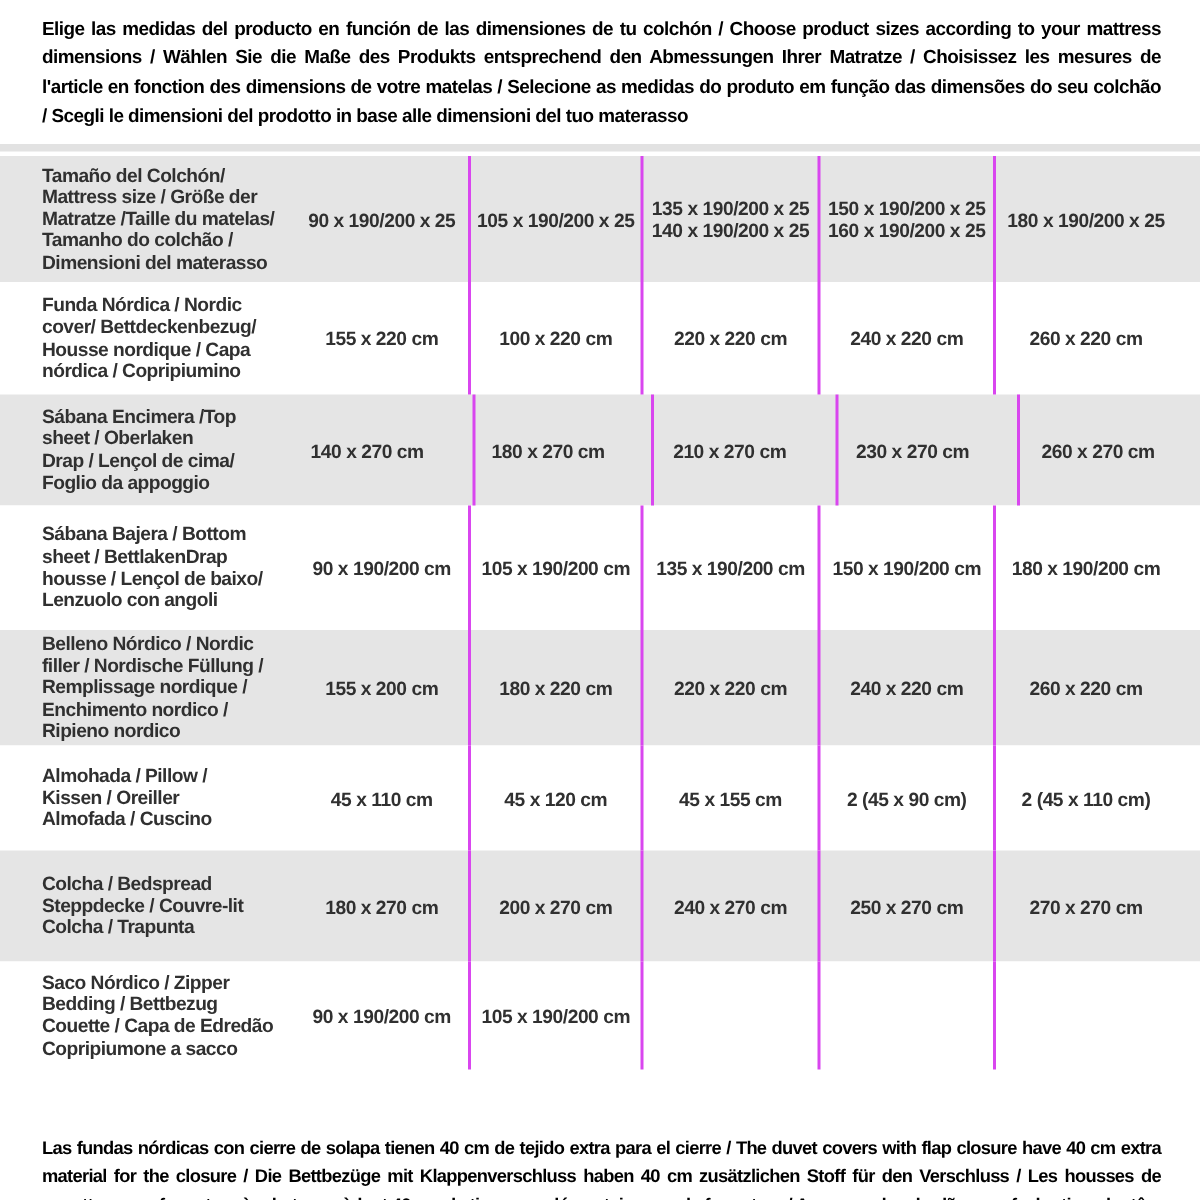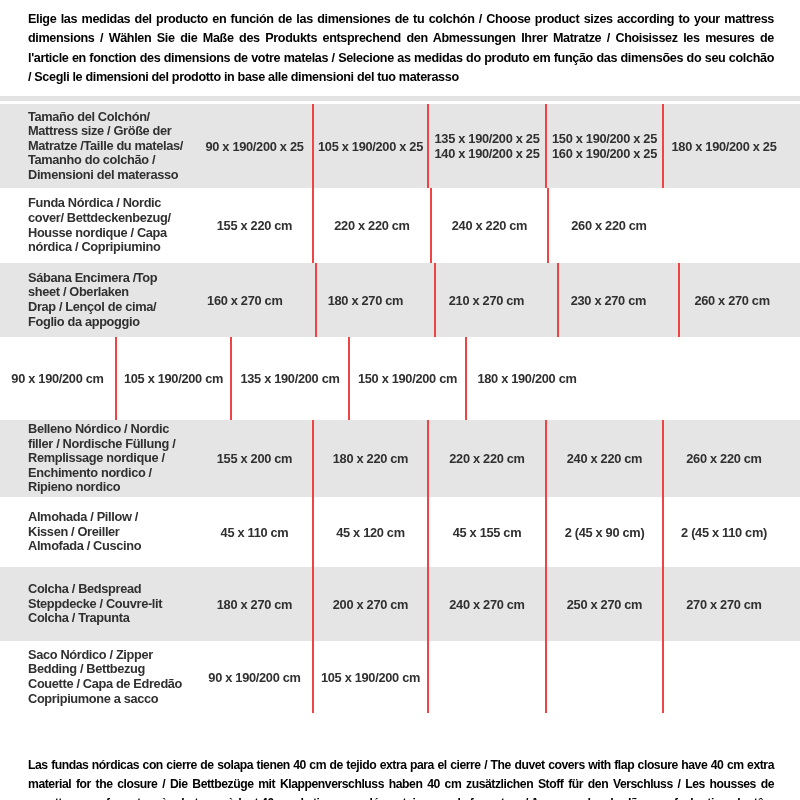--- a/index.html
+++ b/index.html
@@ -67,21 +67,21 @@
     text-align: center;
     font-size: 12.8px;
     line-height: 15px;
     letter-spacing: -0.3px;
   }
   .cell.c1 { width: 115px; }
   .cell.c2 { width: 115px; }
   .cell.c3 { width: 118px; }
   .cell.c4 { width: 117px; }
   .cell.c5 { width: 138px; padding-right: 16px; }
-  .cell.divided { border-left: 2px solid #ef4444; }
+  .cell.divided { border-left: 2px solid #d946ef; }
 </style>
 </head>
 <body>
 
 <div id="header-para" class="para">Elige las medidas del producto en función de las dimensiones de tu colchón / Choose product sizes according to your mattress dimensions / Wählen Sie die Maße des Produkts entsprechend den Abmessungen Ihrer Matratze / Choisissez les mesures de l'article en fonction des dimensions de votre matelas / Selecione as medidas do produto em função das dimensões do seu colchão / Scegli le dimensioni del prodotto in base alle dimensioni del tuo materasso</div>
 
 <div id="table-top-border"></div>
 
 <div id="size-table">
     <div class="row gray" style="height: 84px;">
@@ -97,36 +97,41 @@
       <div class="cell value c4 divided">150 x 190/200 x 25
 160 x 190/200 x 25</div>
       <div class="cell value c5 divided">180 x 190/200 x 25</div>
     </div>
     <div class="row white" style="height: 75px;">
       <div class="cell label">Funda Nórdica /  Nordic
 cover/ Bettdeckenbezug/
 Housse nordique  / Capa
 nórdica / Copripiumino</div>
       <div class="cell value c1">155 x 220 cm</div>
+      <div class="cell value c2 divided">100 x 220 cm</div>
       <div class="cell value c3 divided">220 x 220 cm</div>
       <div class="cell value c4 divided">240 x 220 cm</div>
       <div class="cell value c5 divided">260 x 220 cm</div>
     </div>
     <div class="row gray" style="height: 74px; gap: 20px;">
       <div class="cell label">Sábana Encimera /Top
 sheet / Oberlaken
 Drap / Lençol de cima/
 Foglio da appoggio</div>
-      <div class="cell value c1">160 x 270 cm</div>
+      <div class="cell value c1">140 x 270 cm</div>
       <div class="cell value c2 divided">180 x 270 cm</div>
       <div class="cell value c3 divided">210 x 270 cm</div>
       <div class="cell value c4 divided">230 x 270 cm</div>
       <div class="cell value c5 divided">260 x 270 cm</div>
     </div>
     <div class="row white" style="height: 83px;">
+      <div class="cell label">Sábana Bajera / Bottom
+sheet / BettlakenDrap
+housse / Lençol de baixo/
+Lenzuolo con angoli</div>
       <div class="cell value c1">90 x 190/200 cm</div>
       <div class="cell value c2 divided">105 x 190/200 cm</div>
       <div class="cell value c3 divided">135 x 190/200 cm</div>
       <div class="cell value c4 divided">150 x 190/200 cm</div>
       <div class="cell value c5 divided">180 x 190/200 cm</div>
     </div>
     <div class="row gray" style="height: 77px;">
       <div class="cell label">Belleno Nórdico / Nordic
 filler / Nordische Füllung /
 Remplissage nordique /

